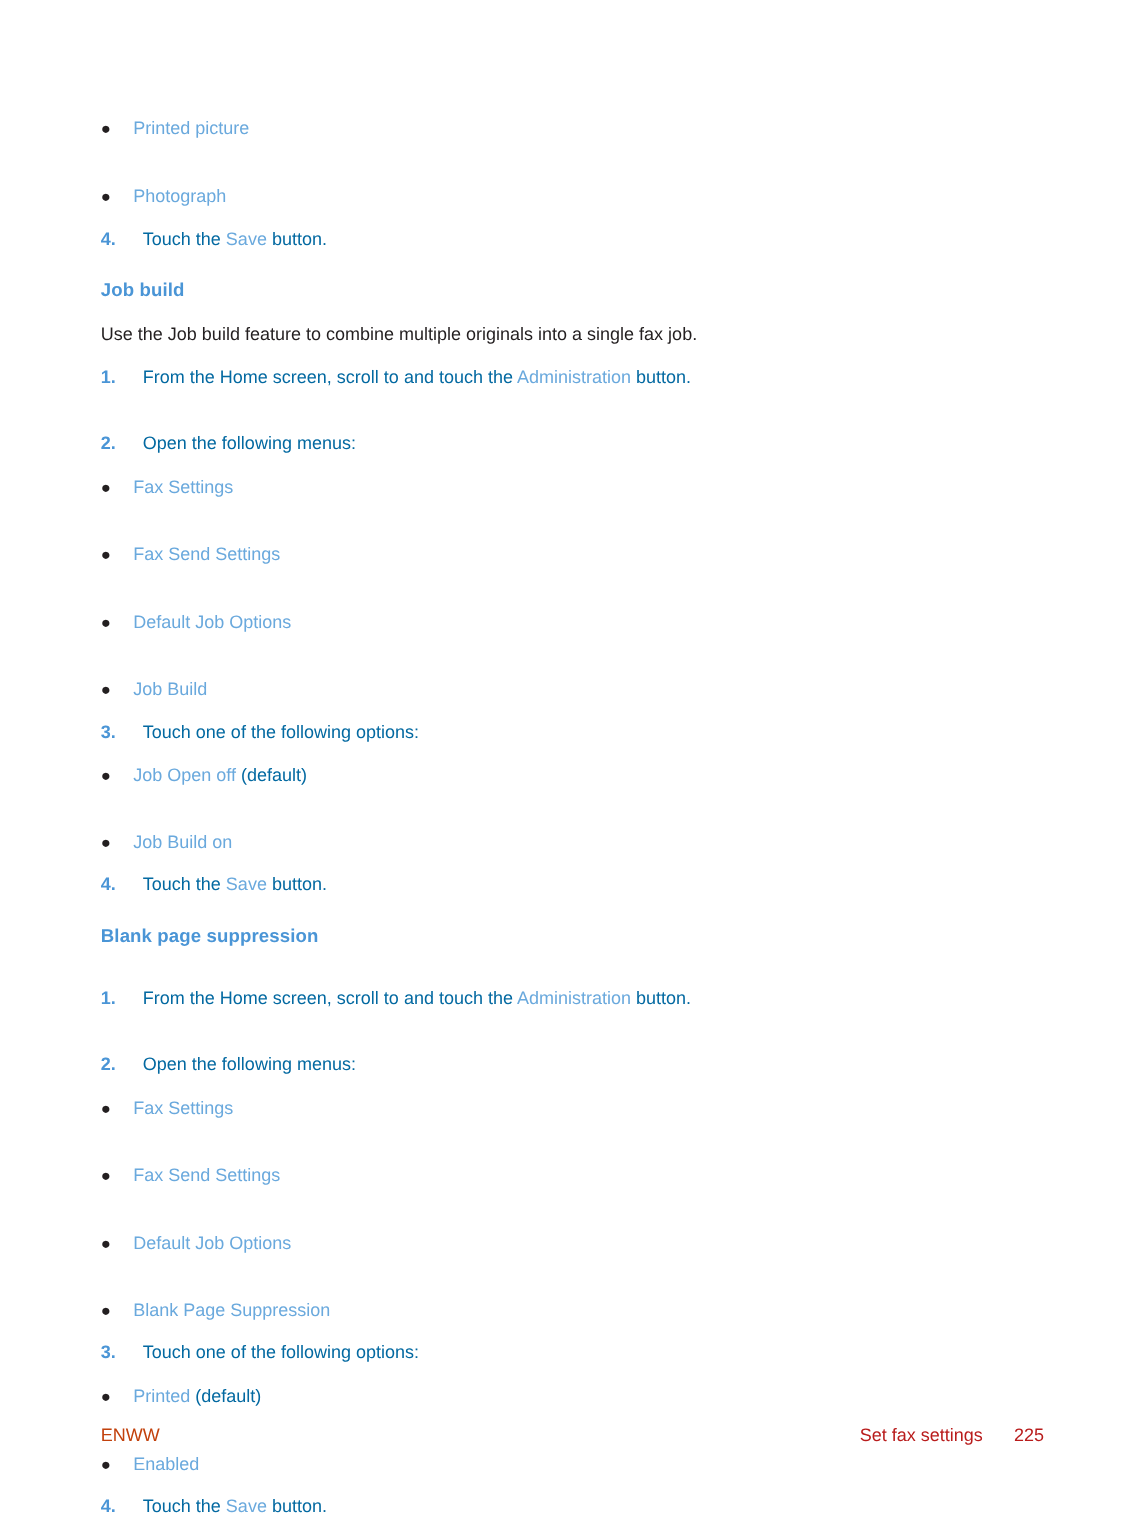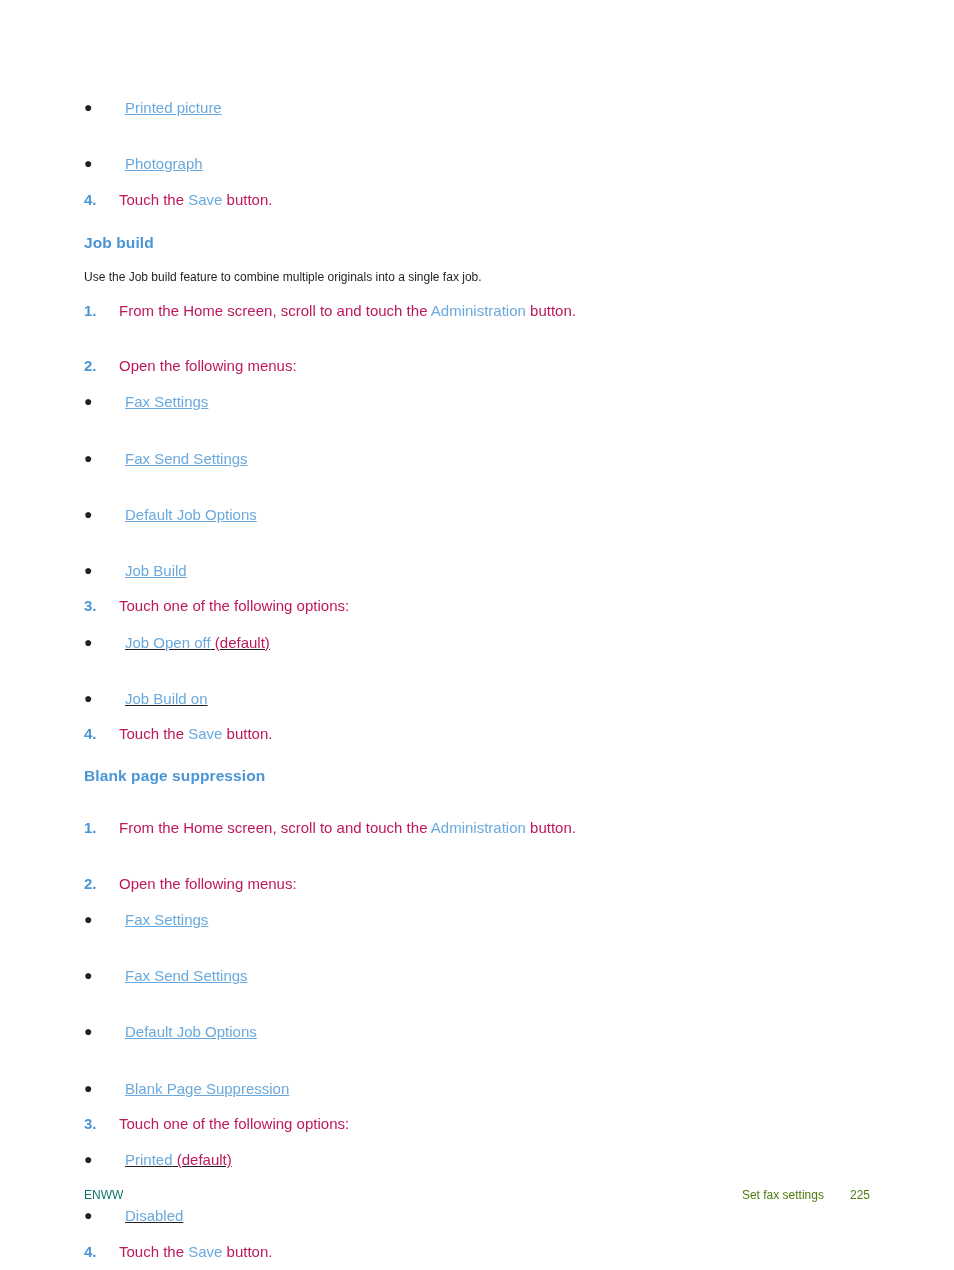--- a/index.html
+++ b/index.html
@@ -35,21 +35,21 @@
     font-size: 15.5px;
     font-weight: bold;
     color: #4a95d6;
     letter-spacing: 0.1px;
     margin: 0;
     padding: 0;
   }
 
   
   .body-text {
-    font-size: 12px;
+    font-size: 15px;
     color: #231f20;
     margin: 0;
     padding: 0;
     line-height: 1.35;
   }
 
   
   .step {
     position: relative;
     font-size: 15px;
@@ -81,57 +81,56 @@
     position: absolute;
     left: 0;
     top: 0;
     width: 14px;
     color: #231f20;
     font-size: 14px;
     line-height: 1.35;
   }
   .bullet-text {
     display: block;
-    margin-left: 41px;
-    text-decoration: underline;
+    margin-left: 27px;
   }
 
   
   .ui {
     color: #6aa9dd;
   }
   .plain {
-    color: #be185d;
+    color: #0369a1;
   }
 
   
   .gap-bullet   { height: 36px; }
   .gap-step     { height: 35px; }
 
   
   .footer {
     position: absolute;
     left: 84px;
     right: 84px;
     top: 1188px;
     height: 22px;
   }
   .footer-left {
     position: absolute;
     left: 0;
     top: 0;
-    font-size: 12px;
-    color: #0f766e;
+    font-size: 15px;
+    color: #c2410c;
   }
   .footer-right {
     position: absolute;
     right: 0;
     top: 0;
-    font-size: 12px;
-    color: #4d7c0f;
+    font-size: 15px;
+    color: #b91c1c;
     white-space: nowrap;
   }
   .footer-chapter {
     margin-right: 26px;
   }
   .footer-page {
   }
 </style>
 </head>
 <body>
@@ -276,21 +275,21 @@
     <div style="height:16px"></div>
 
     <div class="bullet">
       <span class="bullet-dot">●</span>
       <span class="bullet-text"><span class="ui">Printed</span><span class="plain"> (default)</span></span>
     </div>
     <div class="gap-bullet"></div>
 
     <div class="bullet">
       <span class="bullet-dot">●</span>
-      <span class="bullet-text"><span class="ui">Disabled</span><span class="plain"></span></span>
+      <span class="bullet-text"><span class="ui">Enabled</span><span class="plain"></span></span>
     </div>
     <div style="height:15px"></div>
 
     <div class="step">
       <span class="step-num">4.</span>
       <span class="step-text"><span class="plain">Touch the </span><span class="ui">Save</span><span class="plain"> button.</span></span>
     </div>
 
   </div>
 

